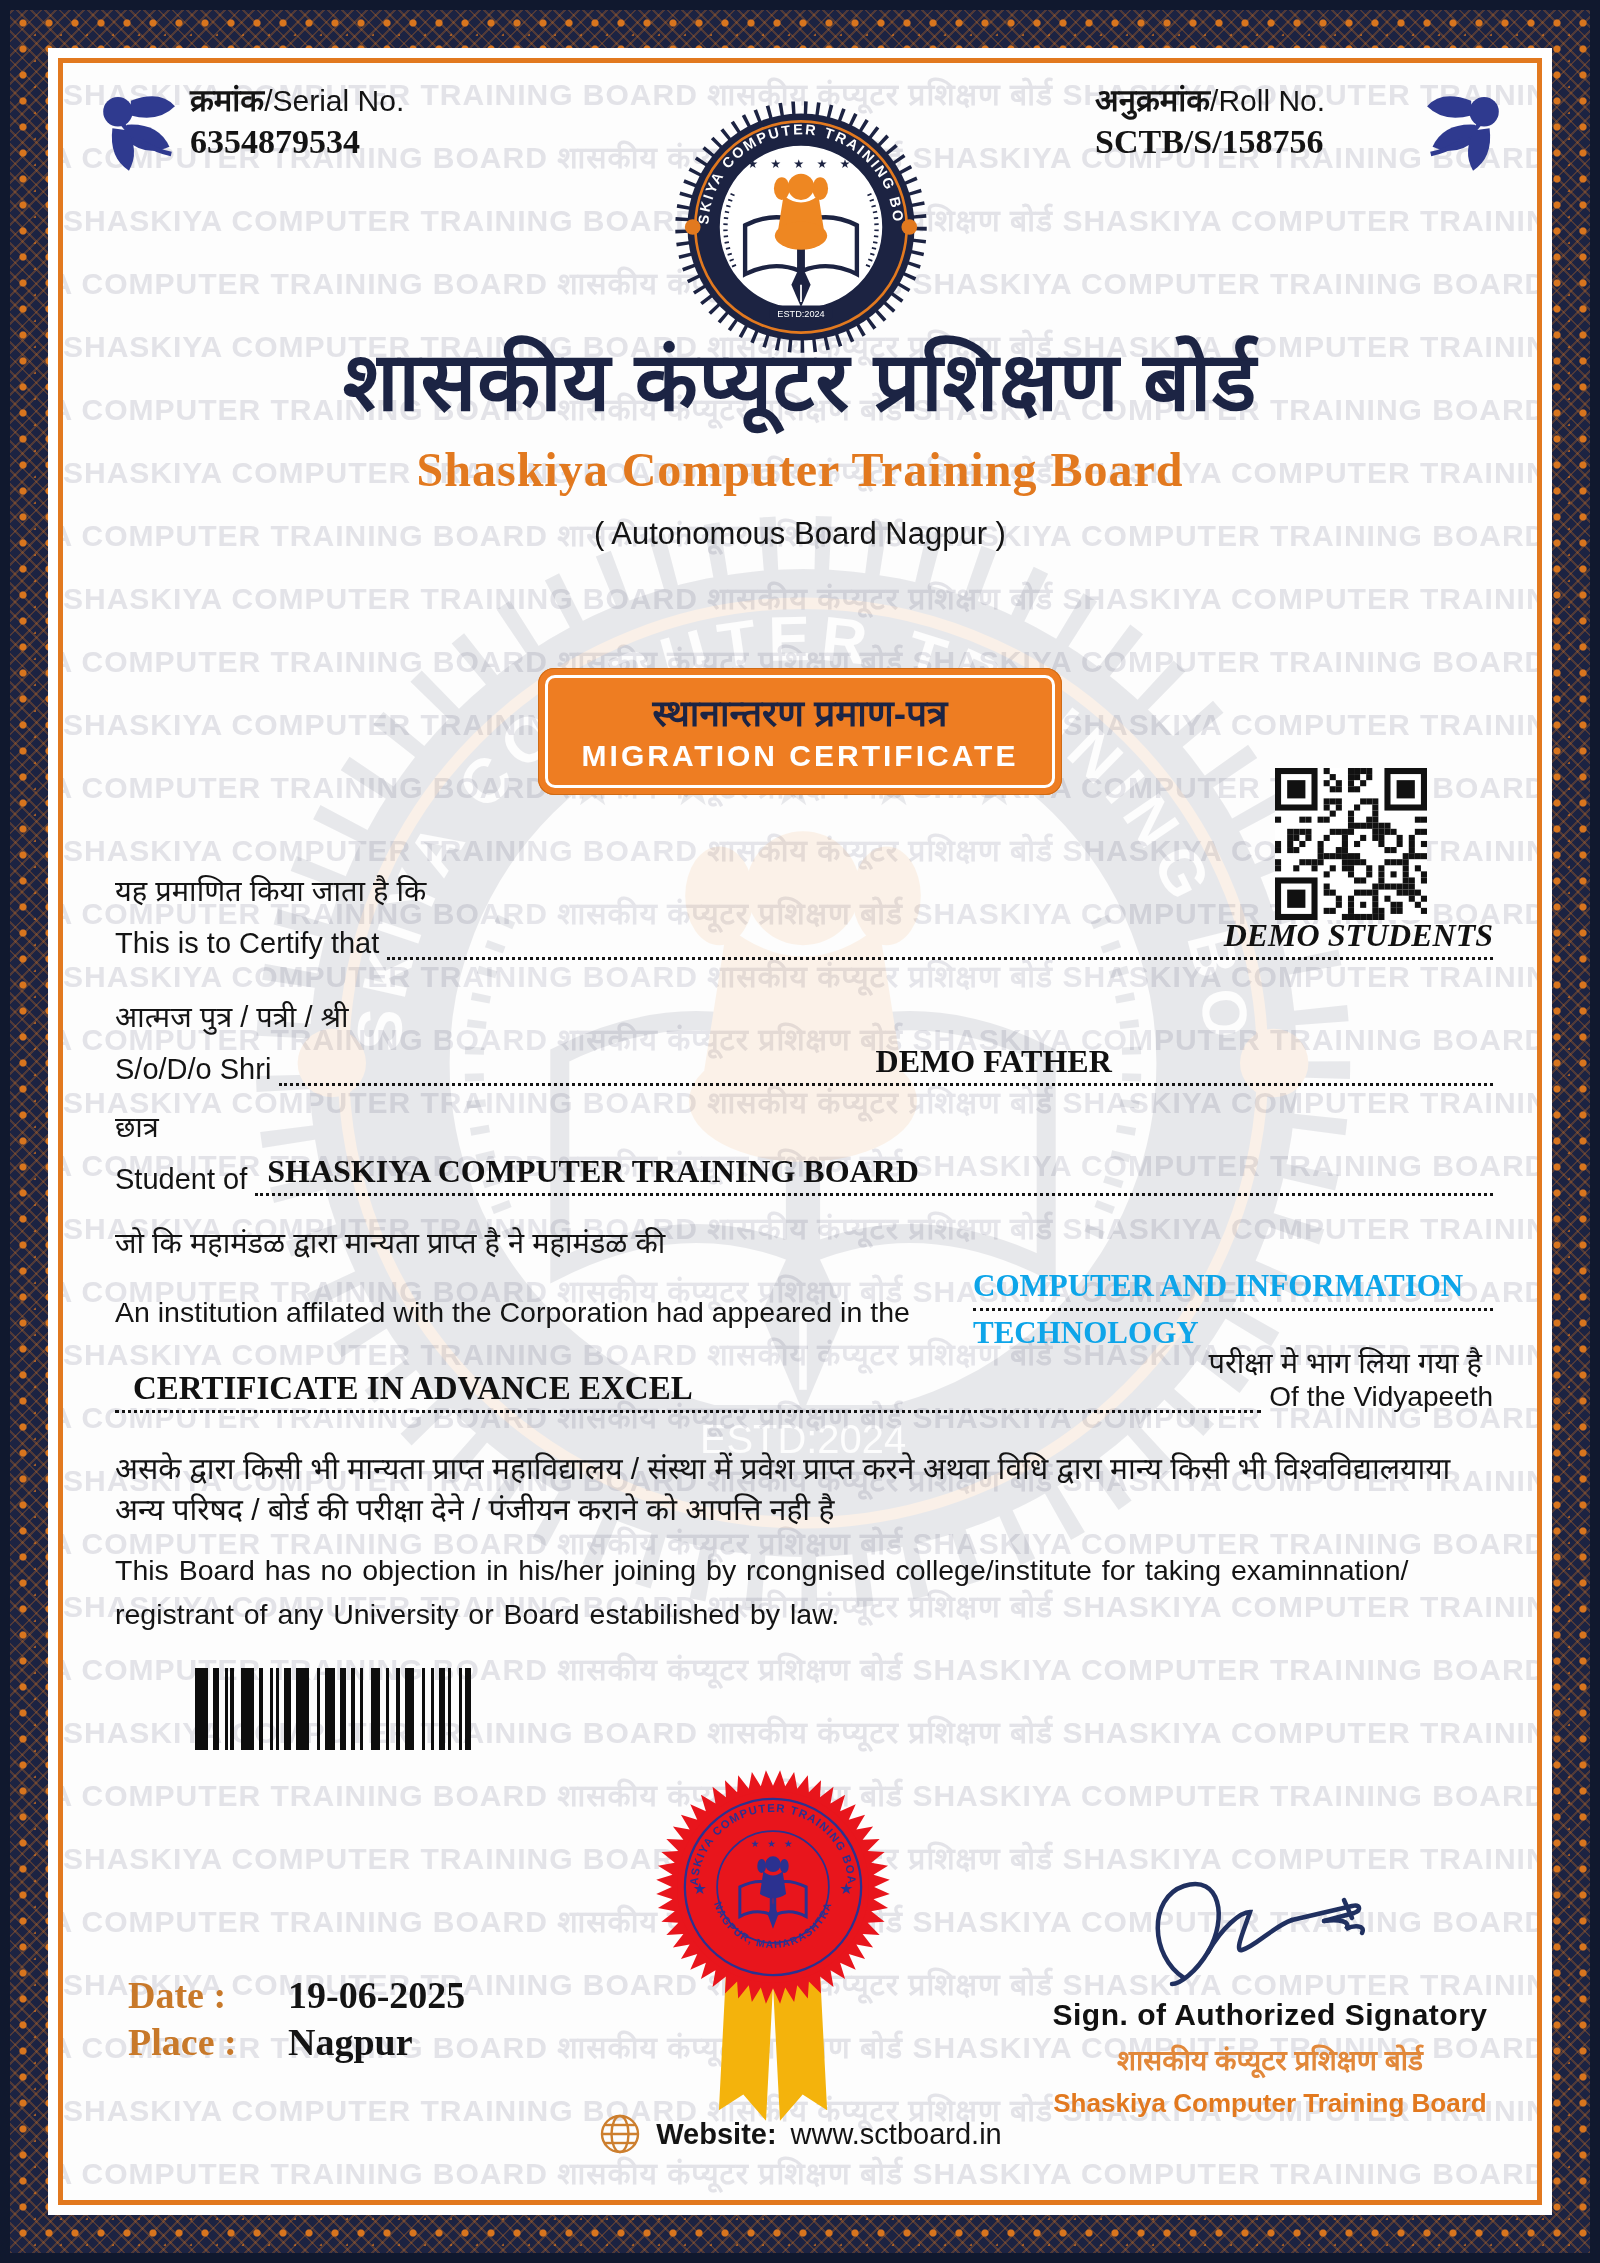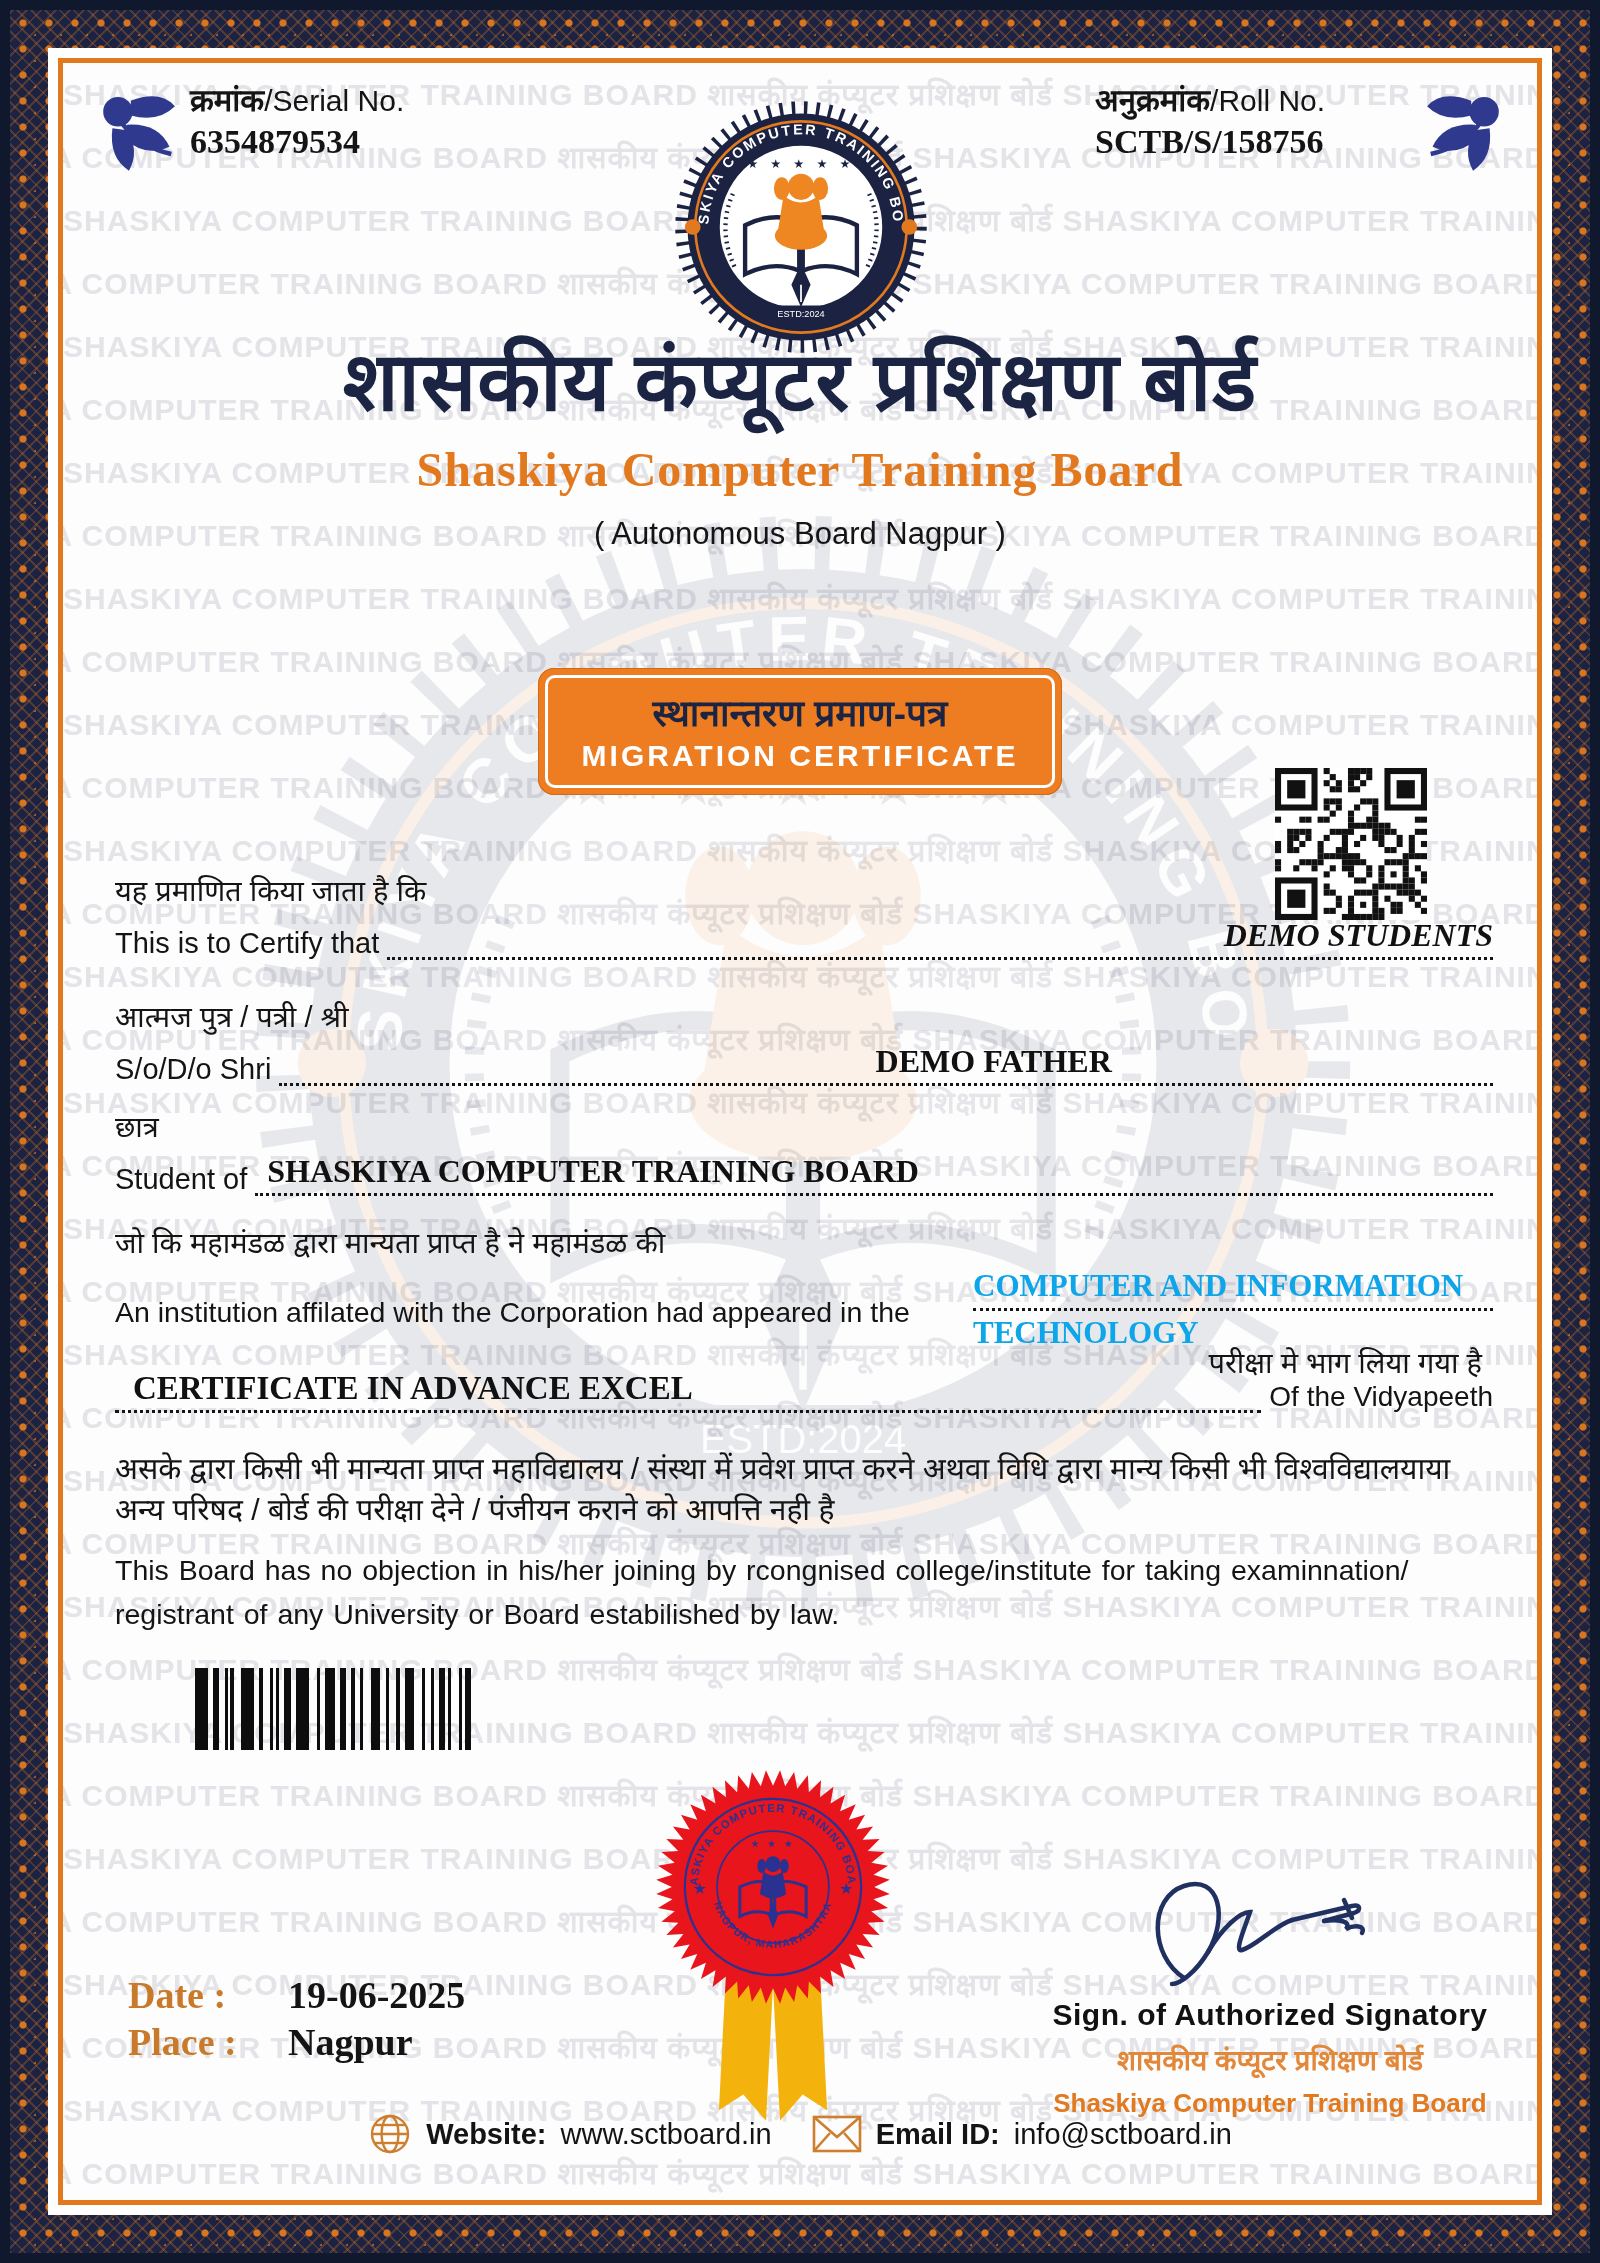--- a/index.html
+++ b/index.html
@@ -590,27 +590,16 @@
             <circle cx="22" cy="22" r="18"></circle>
             <ellipse cx="22" cy="22" rx="8.5" ry="18"></ellipse>
             <line x1="4" y1="22" x2="40" y2="22"></line>
             <line x1="6.5" y1="13" x2="37.5" y2="13"></line>
             <line x1="6.5" y1="31" x2="37.5" y2="31"></line>
           </g>
         </svg>
         <b>Website:</b>
         <span>www.sctboard.in</span>
       </div>
-      <div class="foot-item">
-        <svg width="50" height="38" viewBox="0 0 50 38">
-          <g fill="none" stroke="#cd7f2e" stroke-width="2.6">
-            <rect x="2" y="2" width="46" height="34"></rect>
-            <path d="M2,2 L25,22 L48,2"></path>
-            <path d="M2,36 L18,18 M48,36 L32,18"></path>
-          </g>
-        </svg>
-        <b>Email ID:</b>
-        <span>info@sctboard.in</span>
-      </div>
     </div>
 
   </div>
 </div>
 
 </body></html>

